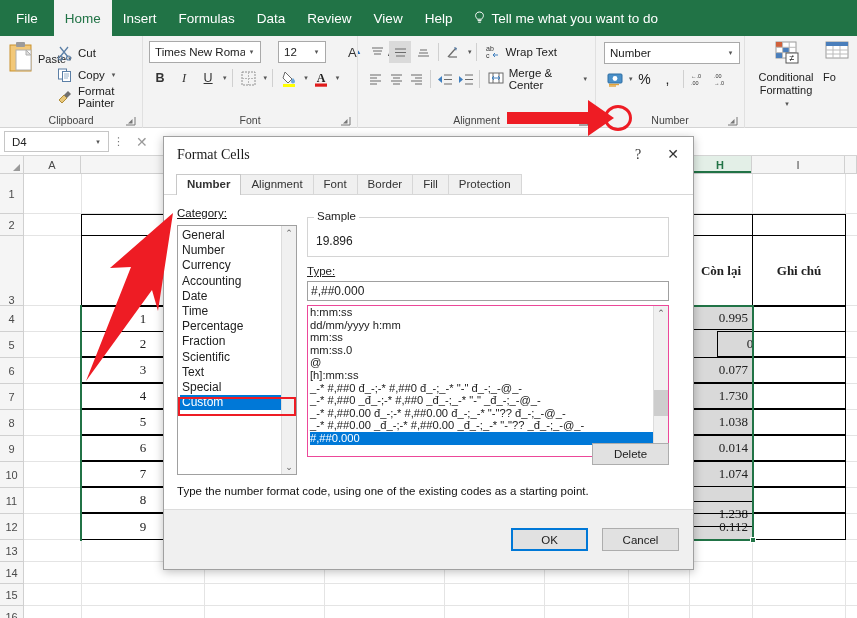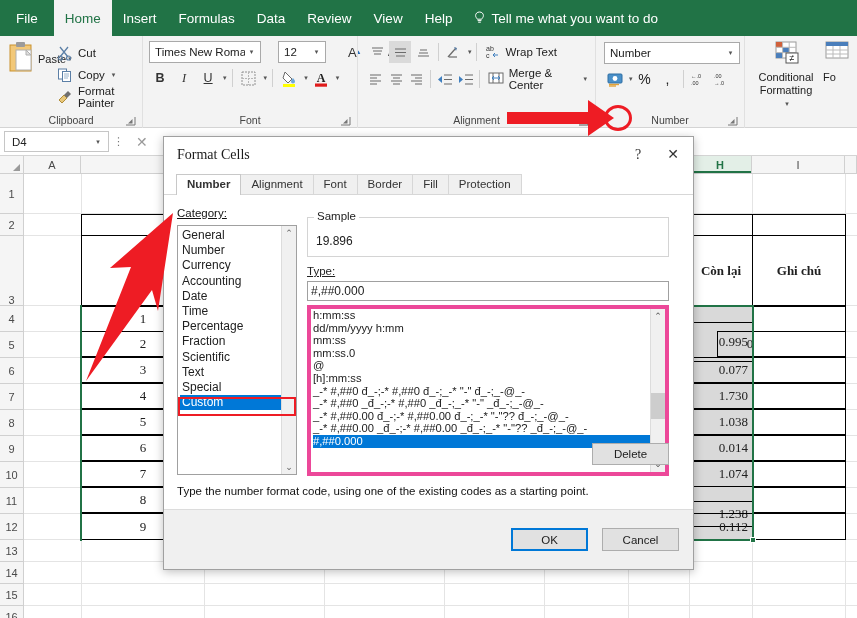--- a/index.html
+++ b/index.html
@@ -181,22 +181,22 @@
                border:1px solid #d4d4d4; }
   .samplelegend { position:absolute; left:150px; top:15px; background:#fff;
                   padding:0 3px; font-size:11.5px; }
   .samplevalue { position:absolute; left:152px; top:39px; font-size:12px; }
 
   .typelbl { position:absolute; left:143px; top:70px; font-size:11.5px; }
   .typeinput { position:absolute; left:143px; top:86px; width:362px; height:20px;
                border:1px solid #a0a0a0; background:#fff; font-size:12px;
                display:flex; align-items:center; padding-left:3px;
                font-family:"Liberation Sans", sans-serif; }
-  .typelist { position:absolute; left:143px; top:110px; width:362px; height:171px;
-              border:4px solid #ec4899; background:#fff; display:flex; }
+  .typelist { position:absolute; left:143px; top:110px; width:362px; height:152px;
+              border:1px solid #ec4899; background:#fff; display:flex; }
   .tl-items { flex:1; overflow:hidden; padding-left:2px; }
   .tli { font-size:11.2px; line-height:12.6px; white-space:nowrap;
          font-family:"Liberation Sans", sans-serif; }
   .tli.sel { background:#0078d7; color:#fff; }
   .tl-scroll { width:15px; background:#f0f0f0; border-left:1px solid #dcdcdc;
                position:relative; }
   .tl-thumb { position:absolute; left:0; right:0; top:84px; height:26px;
               background:#cdcdcd; }
   .tl-up,.tl-dn { position:absolute; left:0; right:0; height:15px;
                   text-align:center; font-size:9px; color:#505050; line-height:15px; }
@@ -599,21 +599,21 @@
       <div class="tcell" style="left:665px;top:40px;width:64px;height:22px"></div>
       <div class="tcell" style="left:728px;top:40px;width:94px;height:92px"></div>
 
       <div class="tcell c b" style="left:57px;top:61px;width:124px;height:71px">STT</div>
       <div class="tcell c b" style="left:180px;top:61px;width:486px;height:71px">T</div>
       <div class="tcell c b" style="left:665px;top:61px;width:64px;height:71px">Còn lại</div>
       <div class="tcell c b" style="left:728px;top:61px;width:94px;height:71px">Ghi chú</div>
 
       <div class="tcell c" style="left:57px;top:132px;width:124px;height:26px">1</div>
       <div class="tcell" style="left:180px;top:132px;width:486px;height:26px">Đào móng bằng</div>
-      <div class="tcell r" style="left:665px;top:148px;width:64px;height:40px;background:transparent">0.995</div>
+      <div class="tcell r" style="left:665px;top:132px;width:64px;height:24px;background:transparent">0.995</div>
       <div class="tcell" style="left:728px;top:132px;width:94px;height:26px"></div>
 
       <div class="tcell c" style="left:57px;top:157px;width:124px;height:26px">2</div>
       <div class="tcell" style="left:180px;top:157px;width:486px;height:26px">Đắp đất bằng đầ</div>
       <div class="tcell r" style="left:693px;top:157px;width:64px;height:26px;background:transparent">0.634</div>
       <div class="tcell" style="left:728px;top:157px;width:94px;height:26px"></div>
 
       <div class="tcell c" style="left:57px;top:183px;width:124px;height:26px">3</div>
       <div class="tcell" style="left:180px;top:183px;width:486px;height:26px">Đắp đất bằng đầ</div>
       <div class="tcell r" style="left:665px;top:183px;width:64px;height:26px;background:transparent">0.077</div>

